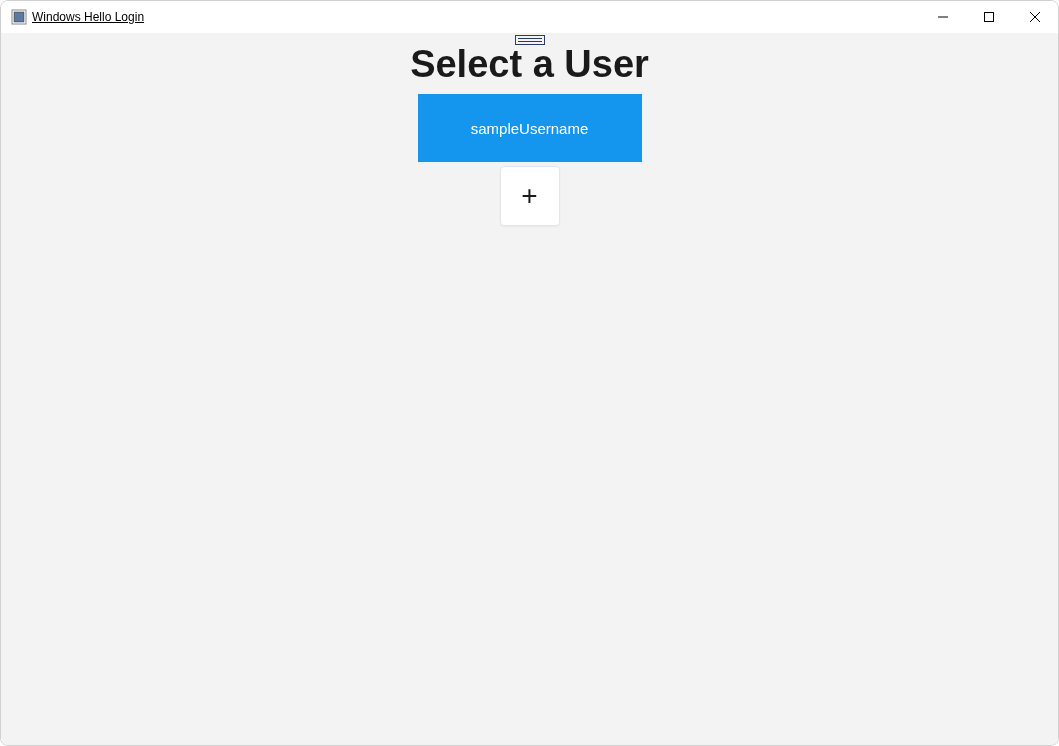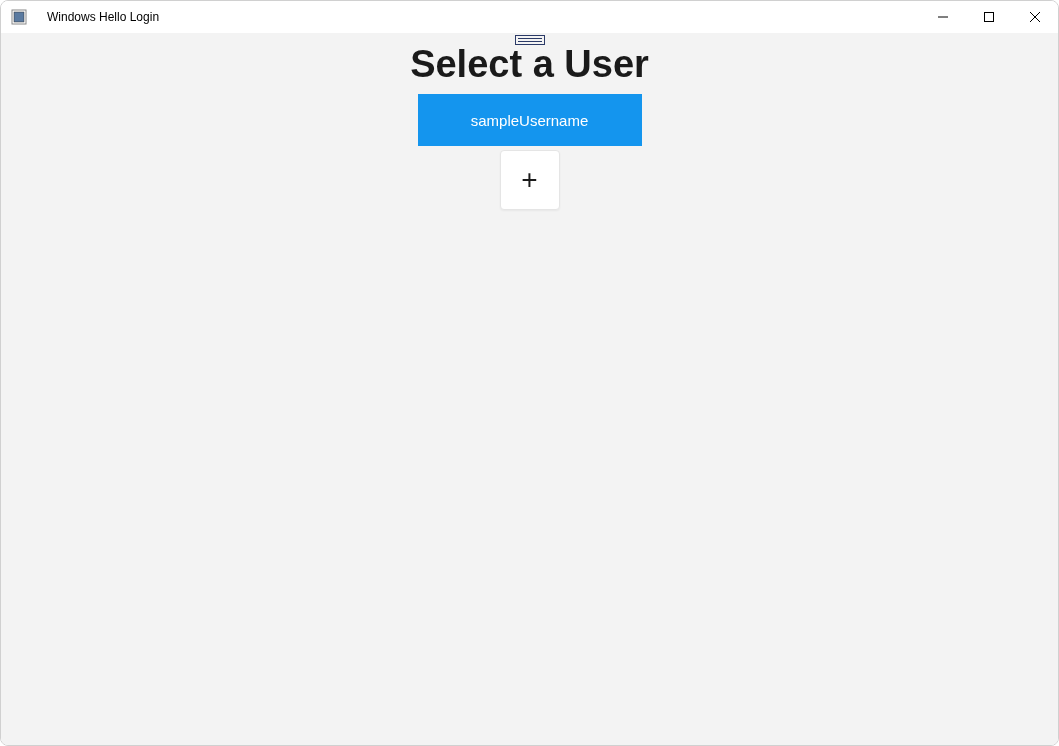--- a/index.html
+++ b/index.html
@@ -28,21 +28,22 @@
       background: #ffffff;
       display: flex;
       align-items: center;
       justify-content: space-between;
       padding-left: 10px;
       flex-shrink: 0;
     }
     .titlebar-left {
       display: flex;
       align-items: center;
-      gap: 20px;
+      gap: 5px;
+      text-decoration: underline;
     }
     .app-icon {
       width: 16px;
       height: 16px;
       display: flex;
       align-items: center;
       justify-content: center;
     }
     .app-icon svg {
       width: 16px;
@@ -98,21 +99,21 @@
     }
     .page-title {
       font-size: 38px;
       font-weight: 700;
       color: #1a1a1a;
       margin-bottom: 8px;
       letter-spacing: 0px;
     }
     .user-button {
       width: 224px;
-      height: 52px;
+      height: 68px;
       background: #1495ee;
       color: #ffffff;
       border: none;
       font-size: 15px;
       font-family: inherit;
       cursor: pointer;
       display: flex;
       align-items: center;
       justify-content: center;
       margin-bottom: 4px;

